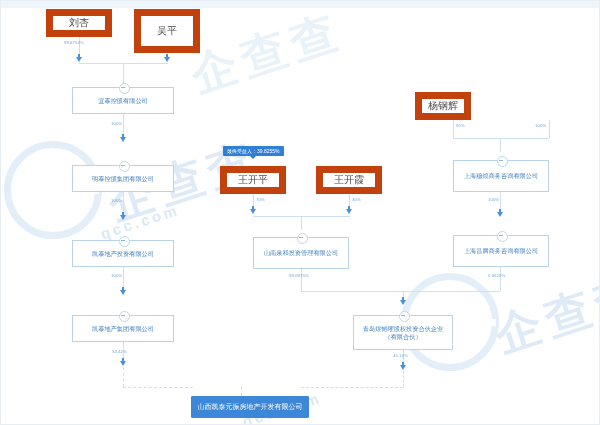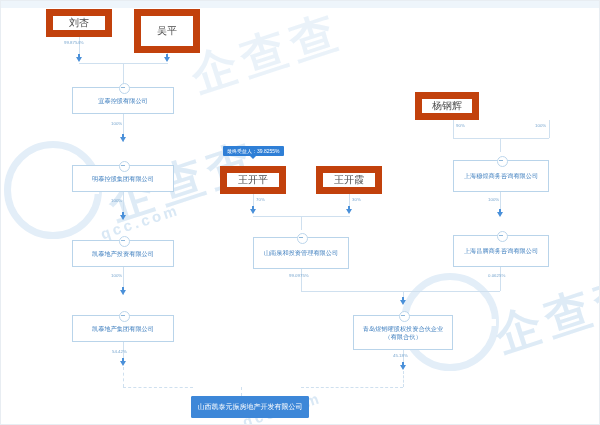--- a/index.html
+++ b/index.html
@@ -291,21 +291,21 @@
   <div class="edge dotted-v" style="left:240px; top:386px; height:9px;"></div>
 
   <div class="node person" style="left:45px; top:8px; width:66px; height:28px;">
     <span>刘杏</span>
   </div>
 
   <div class="node person" style="left:133px; top:8px; width:66px; height:44px;">
     <span>吴平</span>
   </div>
 
-  <div class="node person" style="left:414px; top:91px; width:64px; height:28px;">
+  <div class="node person" style="left:414px; top:91px; width:56px; height:28px;">
     <span>杨钢辉</span>
   </div>
 
 
   <div class="node person" style="left:315px; top:165px; width:66px; height:28px;">
     <span>王开霞</span>
   </div>
 
   <div class="node person" style="left:219px; top:165px; width:66px; height:28px;">
     <span>王开平</span>

